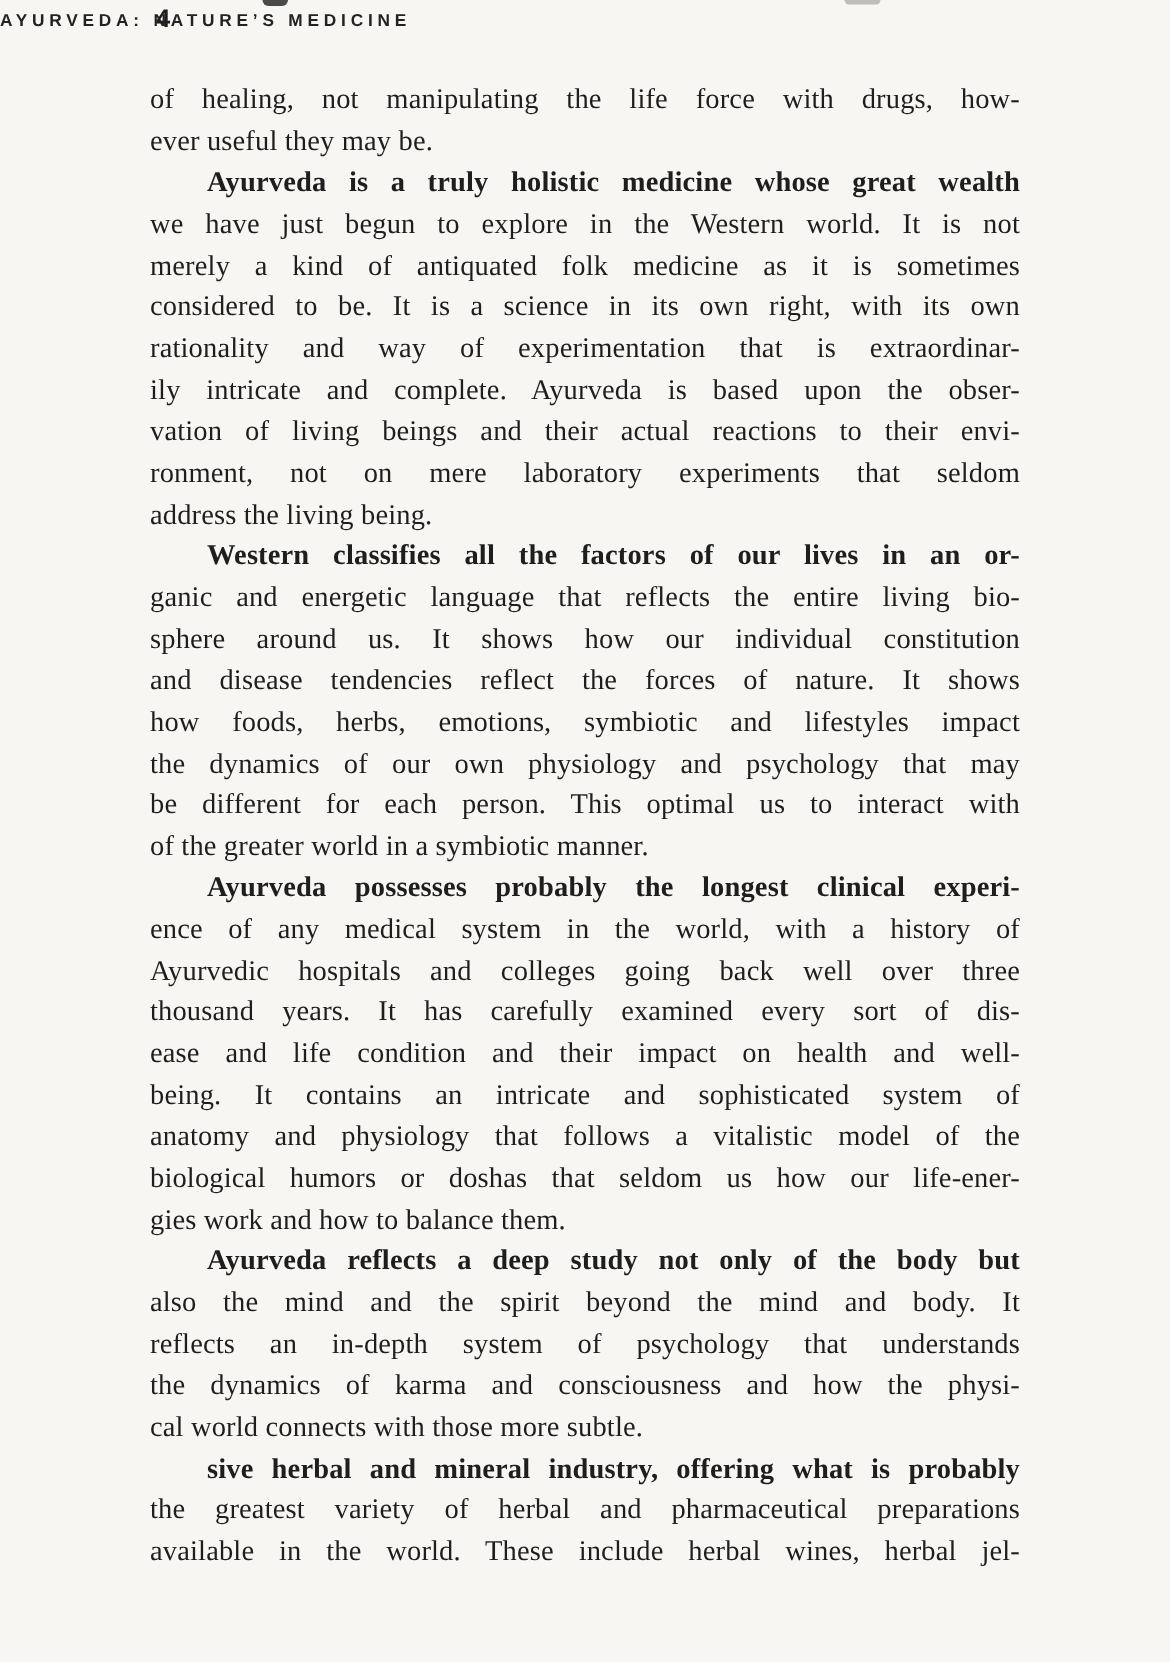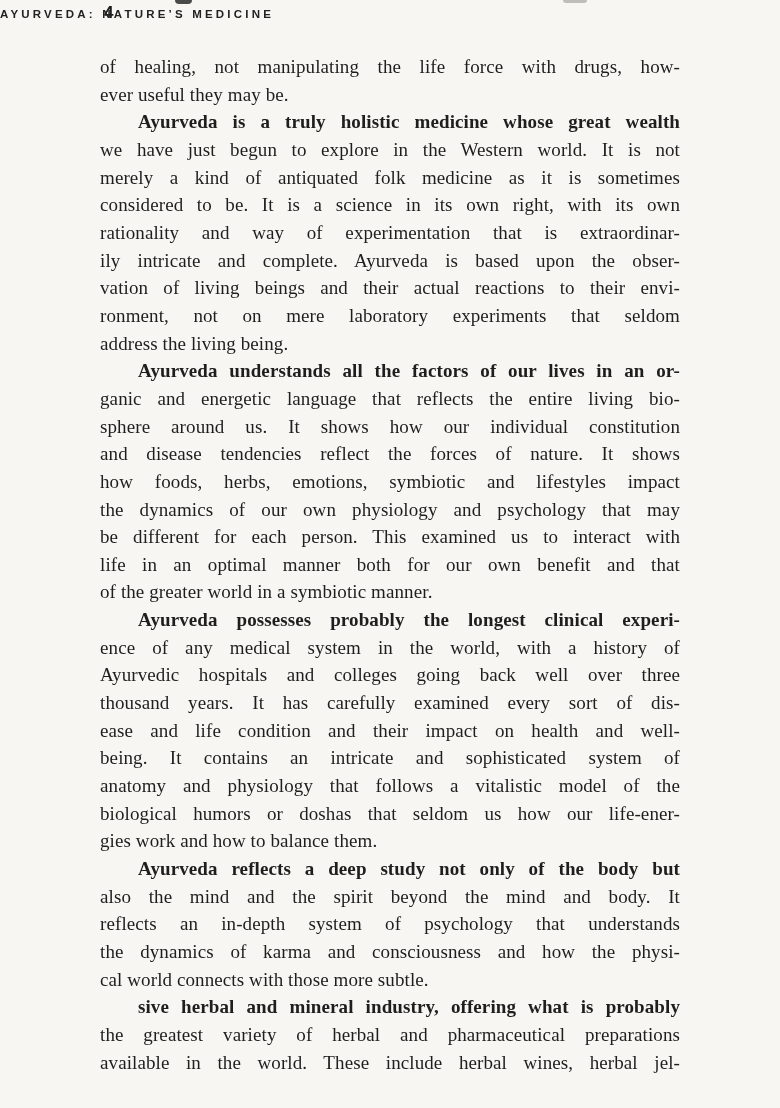--- a/index.html
+++ b/index.html
@@ -84,28 +84,27 @@
       <div class="line">we have just begun to explore in the Western world. It is not</div>
       <div class="line">merely a kind of antiquated folk medicine as it is sometimes</div>
       <div class="line">considered to be. It is a science in its own right, with its own</div>
       <div class="line">rationality and way of experimentation that is extraordinar-</div>
       <div class="line">ily intricate and complete. Ayurveda is based upon the obser-</div>
       <div class="line">vation of living beings and their actual reactions to their envi-</div>
       <div class="line">ronment, not on mere laboratory experiments that seldom</div>
       <div class="line last">address the living being.</div>
     </div>
     <div class="para indent">
-      <div class="line">Ayurveda understands all the factors of our lives in an or-</div>
+      <div class="line">Western classifies all the factors of our lives in an or-</div>
       <div class="line">ganic and energetic language that reflects the entire living bio-</div>
       <div class="line">sphere around us. It shows how our individual constitution</div>
       <div class="line">and disease tendencies reflect the forces of nature. It shows</div>
       <div class="line">how foods, herbs, emotions, symbiotic and lifestyles impact</div>
       <div class="line">the dynamics of our own physiology and psychology that may</div>
-      <div class="line">be different for each person. This examined us to interact with</div>
-      <div class="line">life in an optimal manner both for our own benefit and that</div>
+      <div class="line">be different for each person. This optimal us to interact with</div>
       <div class="line last">of the greater world in a symbiotic manner.</div>
     </div>
     <div class="para indent">
       <div class="line">Ayurveda possesses probably the longest clinical experi-</div>
       <div class="line">ence of any medical system in the world, with a history of</div>
       <div class="line">Ayurvedic hospitals and colleges going back well over three</div>
       <div class="line">thousand years. It has carefully examined every sort of dis-</div>
       <div class="line">ease and life condition and their impact on health and well-</div>
       <div class="line">being. It contains an intricate and sophisticated system of</div>
       <div class="line">anatomy and physiology that follows a vitalistic model of the</div>

